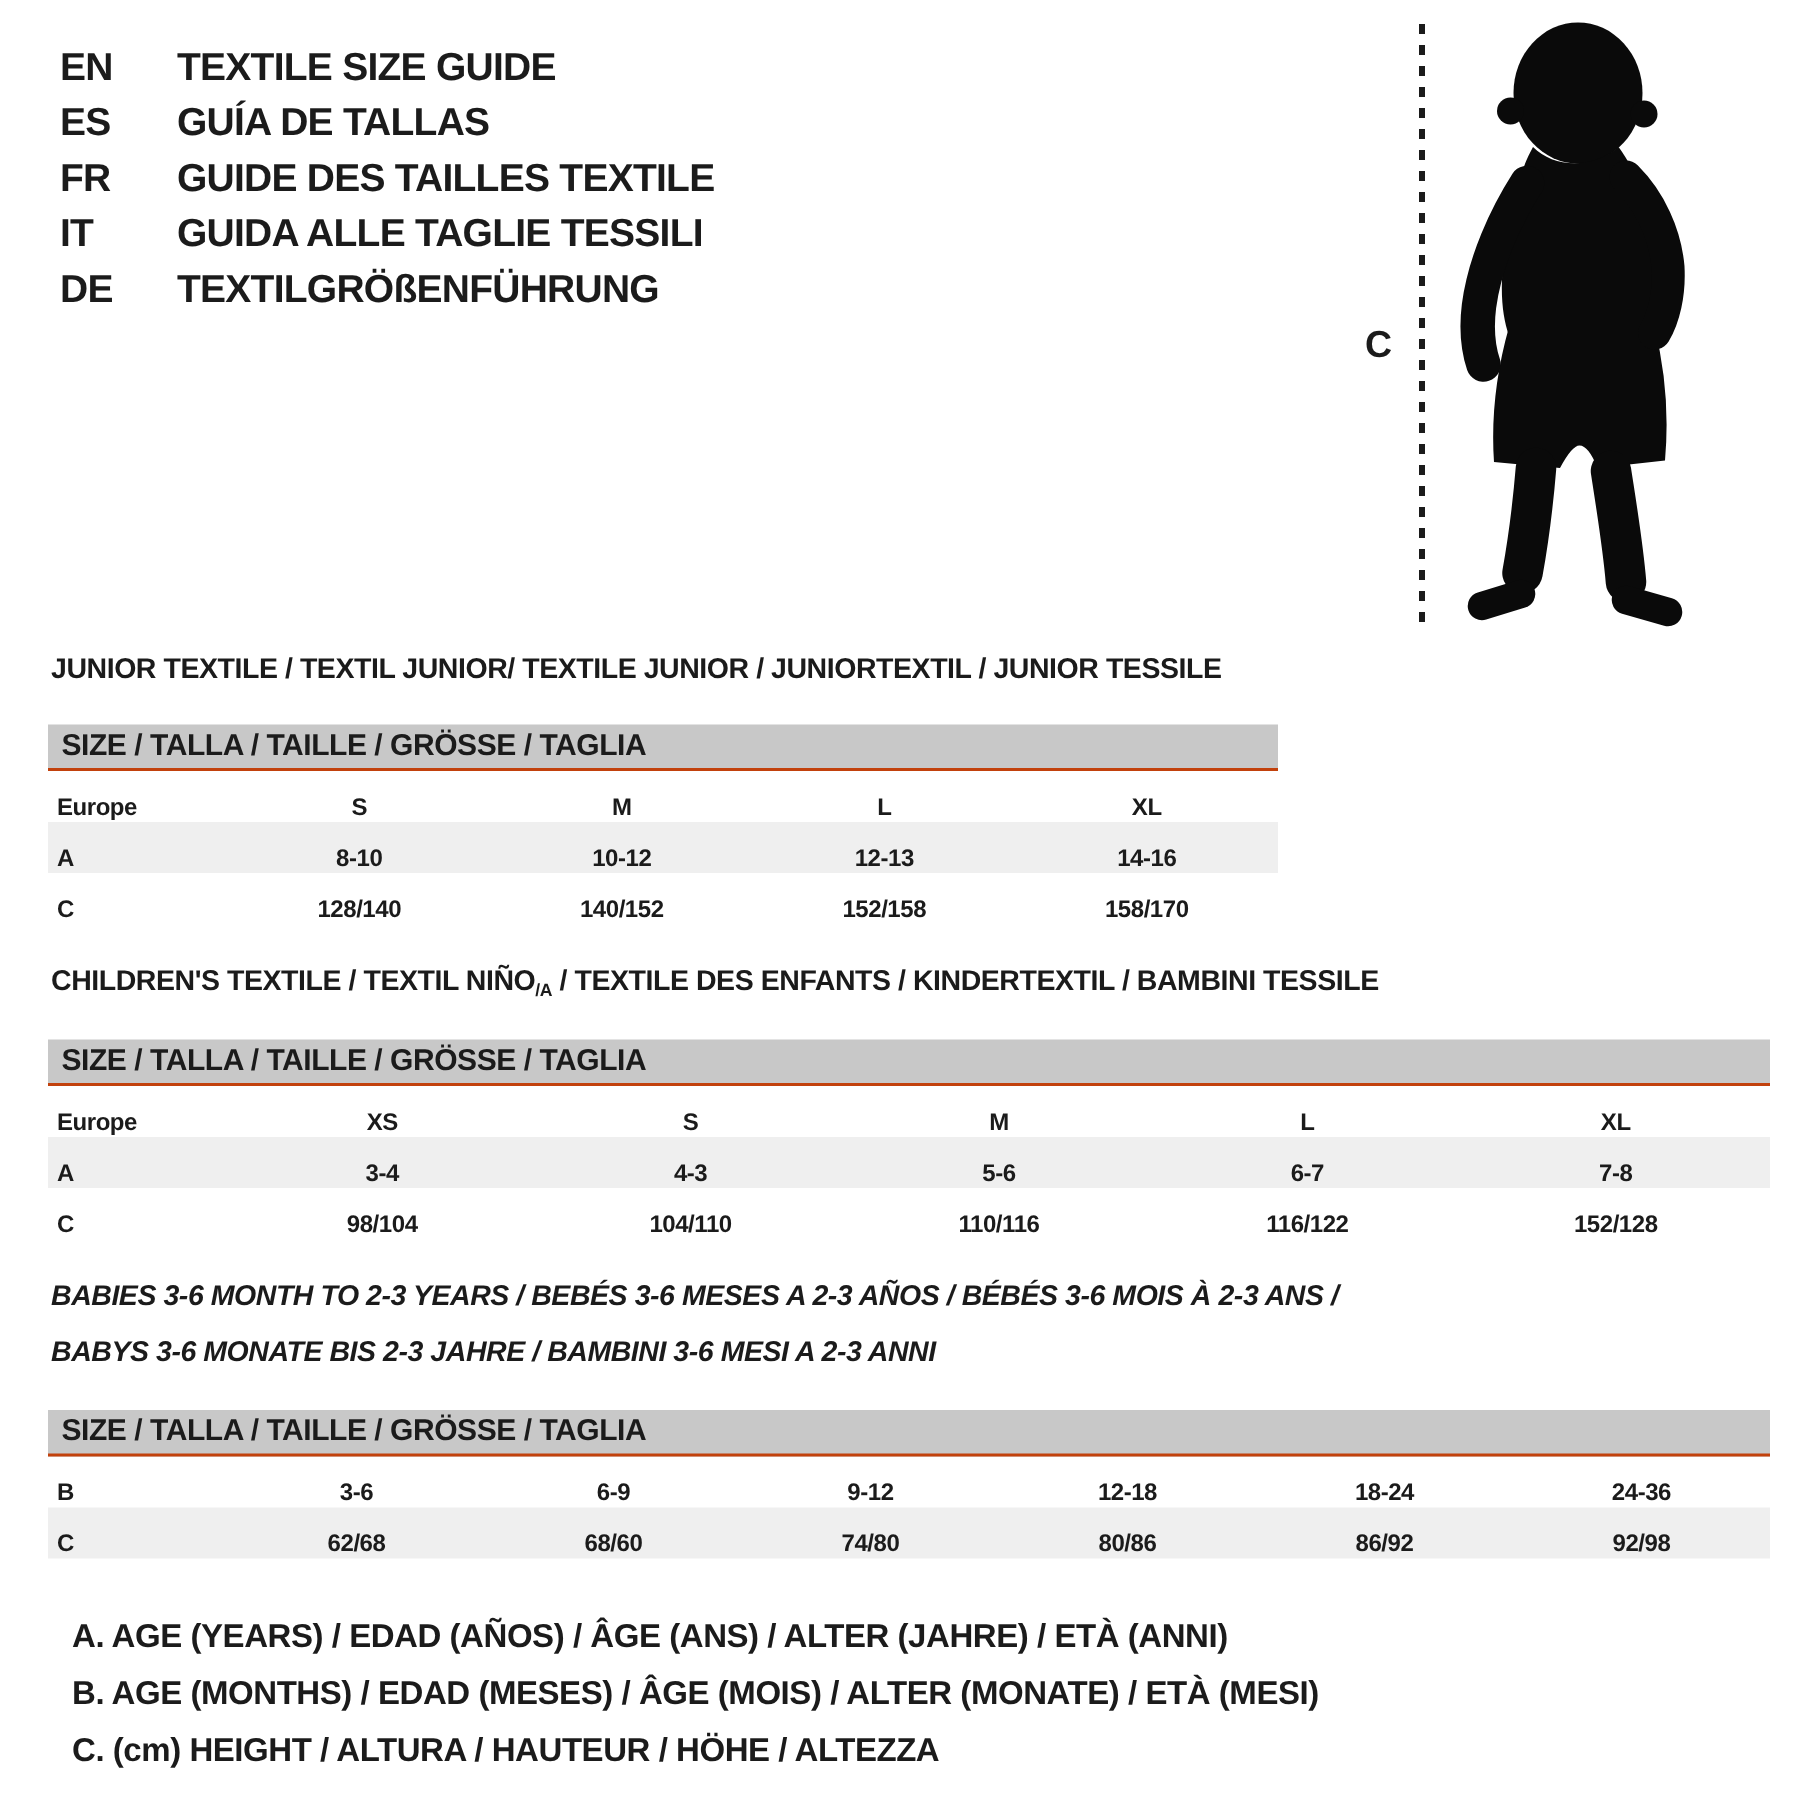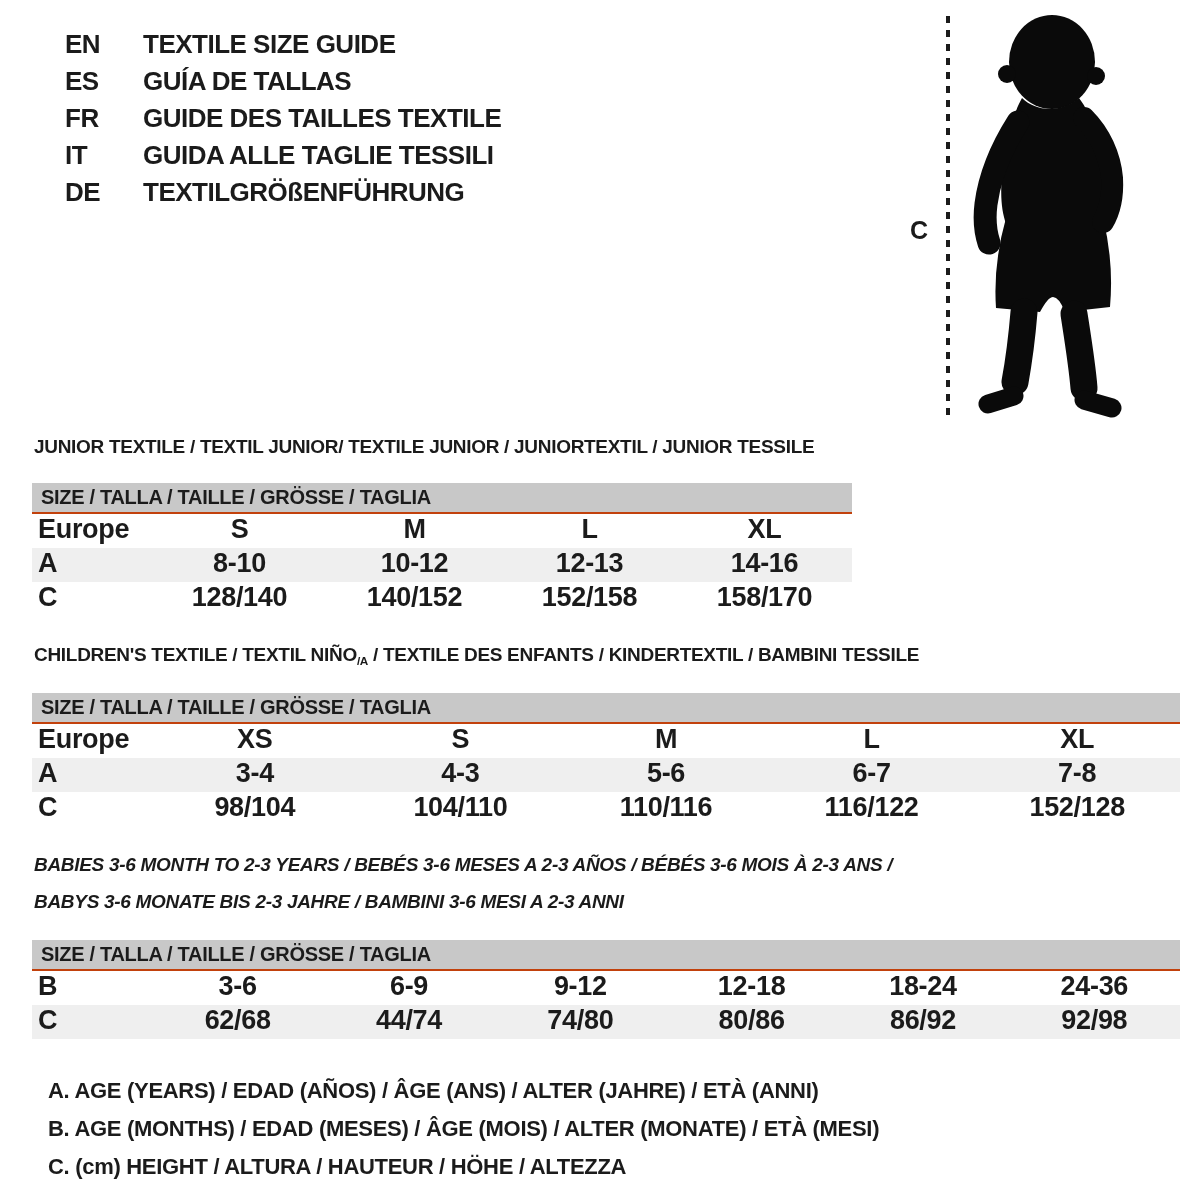--- a/index.html
+++ b/index.html
@@ -7,21 +7,21 @@
     position:relative;
     width:1200px;height:1200px;
     background:var(--bg,#fff);
     font-family:"Liberation Sans","DejaVu Sans",sans-serif;
     color:var(--ink,#1b1b1b);
     overflow:hidden;
   }
   
   .langs{position:absolute;left:40px;top:26px;}
   .lang-row{display:flex;line-height:37px;font-size:26px;font-weight:bold;letter-spacing:-0.5px;}
-  .lang-code{width:78px;margin-left:25px;}
+  .lang-code{width:78px;}
   
   .measure-line{
     position:absolute;left:946px;top:16px;width:4px;height:402px;
     background:repeating-linear-gradient(to bottom,var(--ink,#111) 0 7px,transparent 7px 14px);
   }
   .c-label{position:absolute;left:910px;top:216px;font-size:25px;font-weight:bold;}
   .silhouette{position:absolute;left:960px;top:12px;}
   
   .size-section{position:absolute;left:32px;}
   .size-section h2{
@@ -30,21 +30,21 @@
   .size-section h2 .sub{font-size:0.62em;position:relative;top:4px;}
   .sec-junior{top:434px;width:820px;}
   .sec-children{top:642px;width:1148px;}
   .sec-babies{top:846px;width:1148px;}
   .sec-babies h2{line-height:37px;margin-bottom:20px;font-style:italic;}
   .bar{
     height:29px;line-height:29px;background:var(--header-bar,#c8c8c8);
     font-size:20px;font-weight:bold;padding-left:9px;letter-spacing:-0.3px;
     border-bottom:2px solid #c2410c;
   }
-  .trow{display:flex;height:34px;align-items:flex-start;font-size:27px;font-weight:bold;letter-spacing:-0.3px;}
+  .trow{display:flex;height:34px;align-items:flex-end;font-size:16px;font-weight:bold;letter-spacing:-0.3px;}
   .trow.shaded{background:var(--row-shade,#efefef);}
   .lcell{width:120px;padding-left:6px;box-sizing:border-box;}
   .vcell{flex:1;text-align:center;}
   
   .legend{position:absolute;left:32px;top:1072px;}
   .legend-line{font-size:22px;font-weight:bold;line-height:38px;letter-spacing:-0.3px;margin-left:16px;}
 </style>
 </head>
 <body>
 
@@ -178,21 +178,21 @@
             <div class="vcell">3-6</div>
             <div class="vcell">6-9</div>
             <div class="vcell">9-12</div>
             <div class="vcell">12-18</div>
             <div class="vcell">18-24</div>
             <div class="vcell">24-36</div>
           </div>
           <div class="trow shaded">
             <div class="lcell">C</div>
             <div class="vcell">62/68</div>
-            <div class="vcell">44/74</div>
+            <div class="vcell">68/60</div>
             <div class="vcell">74/80</div>
             <div class="vcell">80/86</div>
             <div class="vcell">86/92</div>
             <div class="vcell">92/98</div>
           </div>
         </div>
     </div>
   </section>
 
   <div class="legend">

